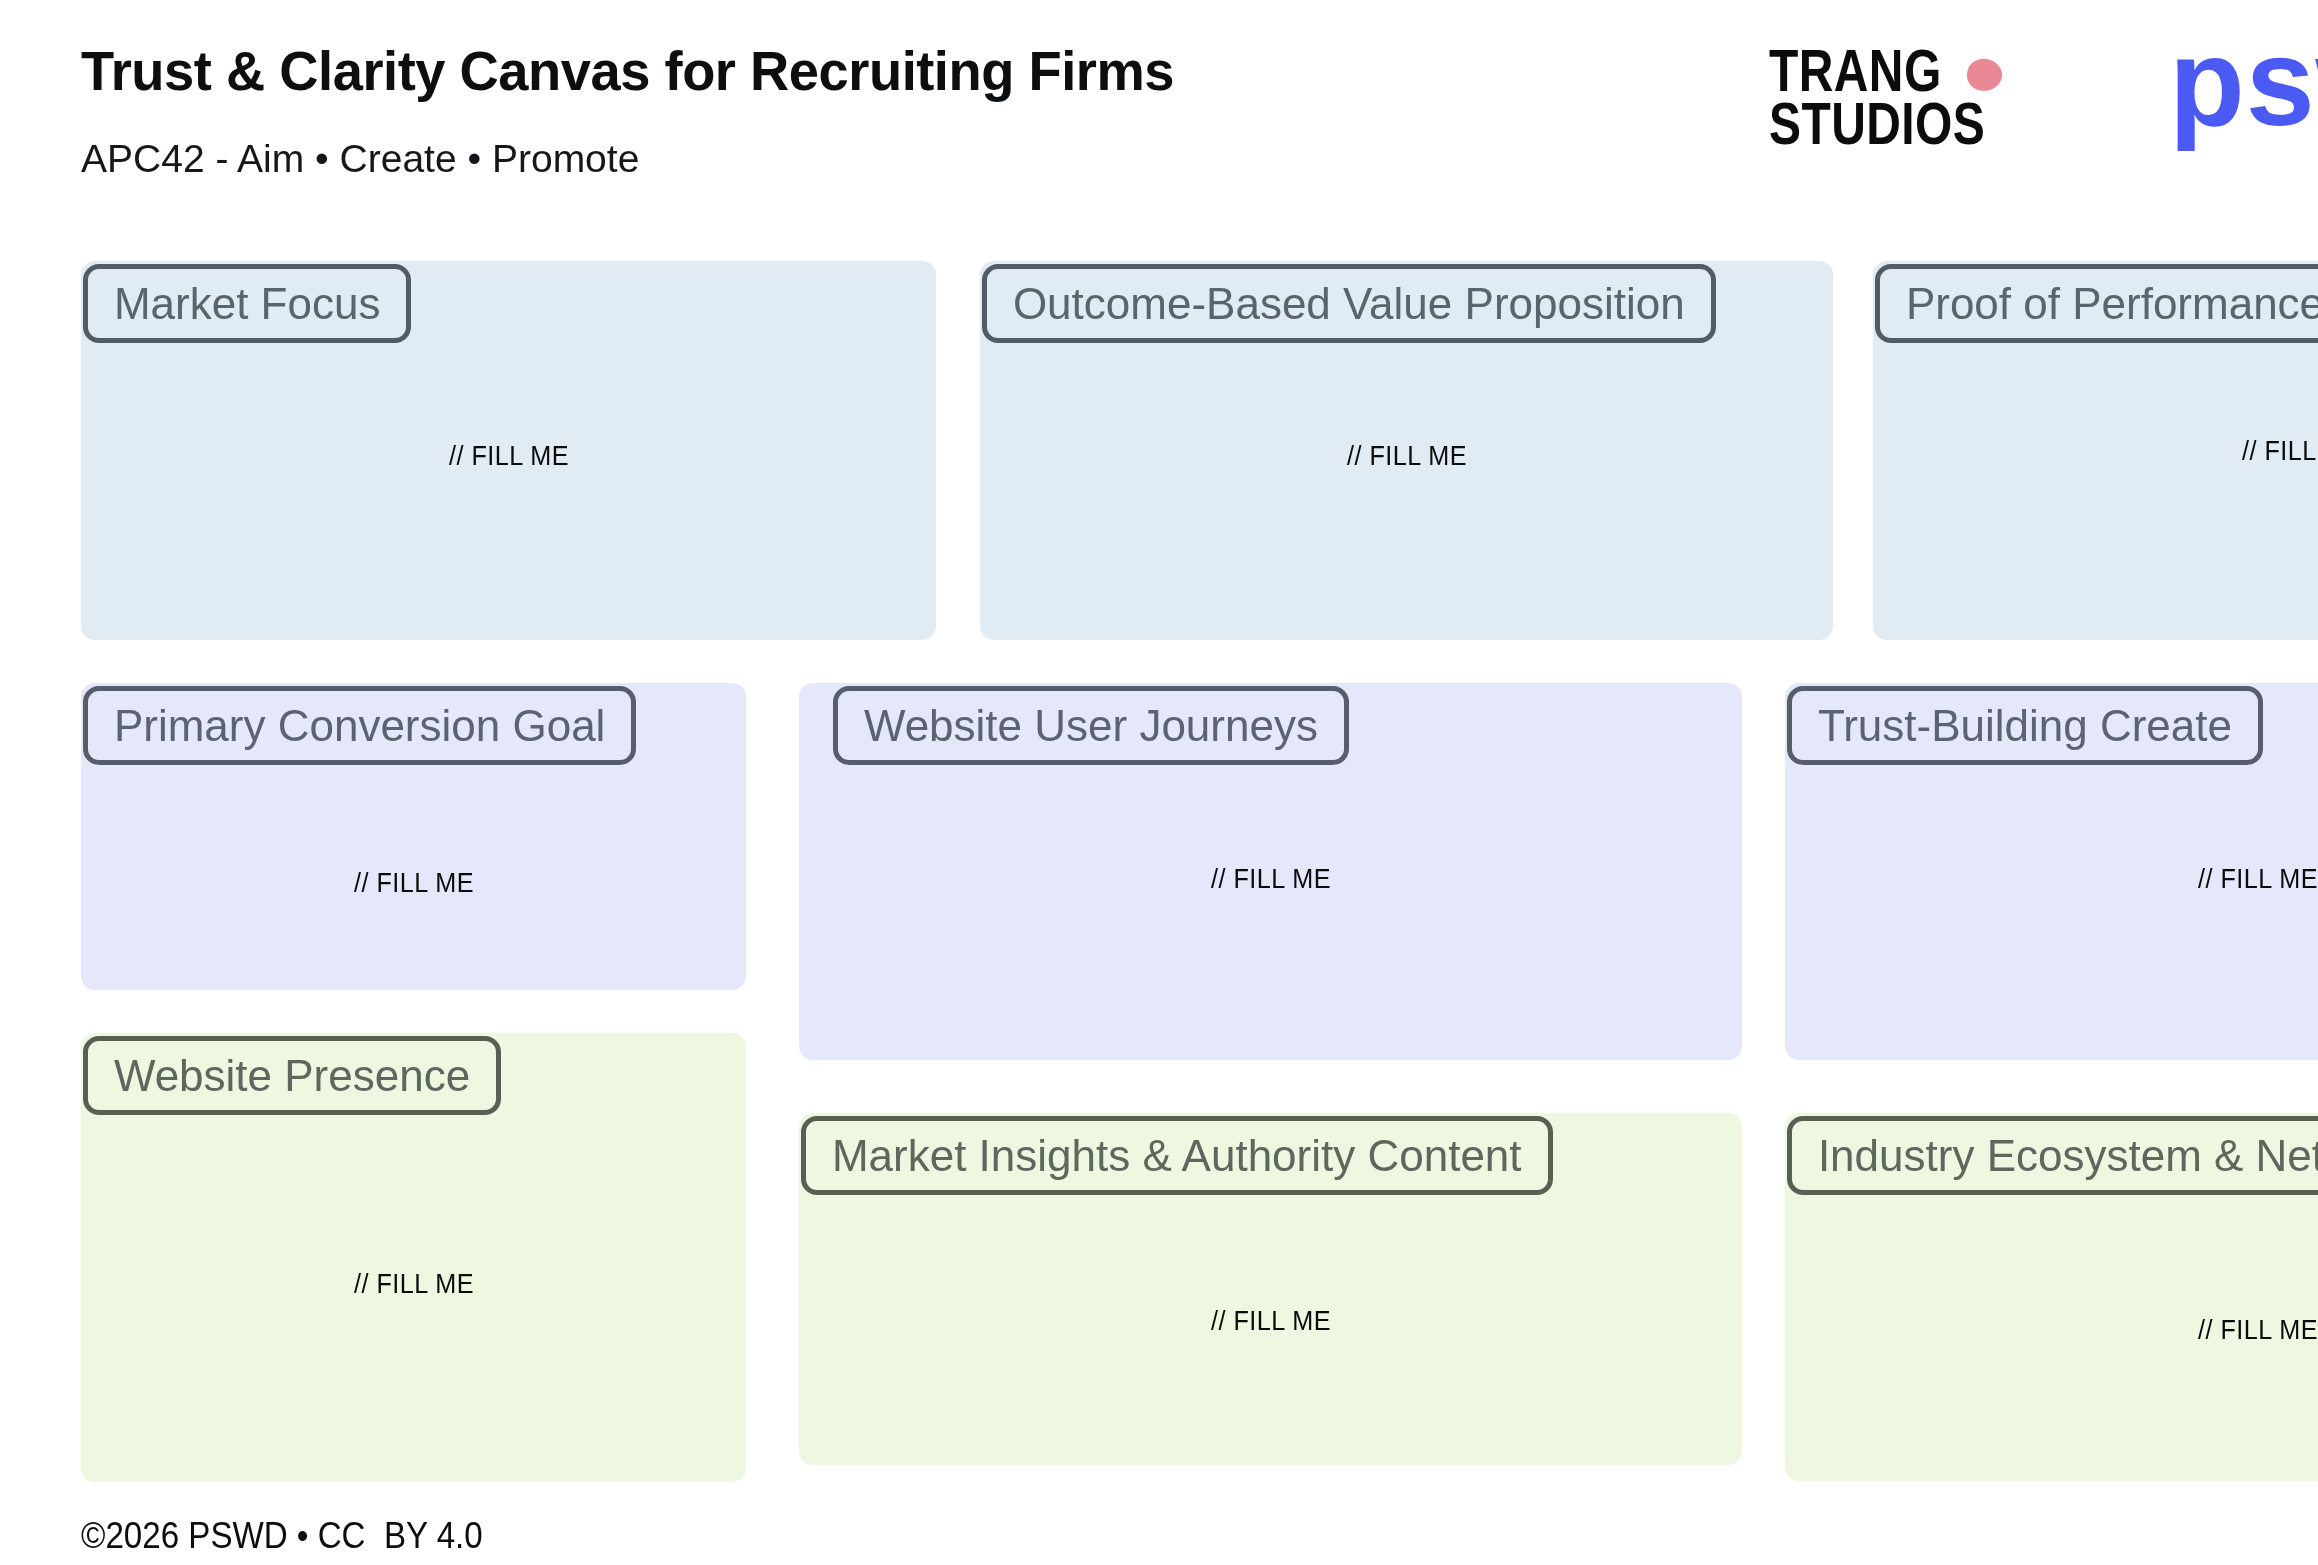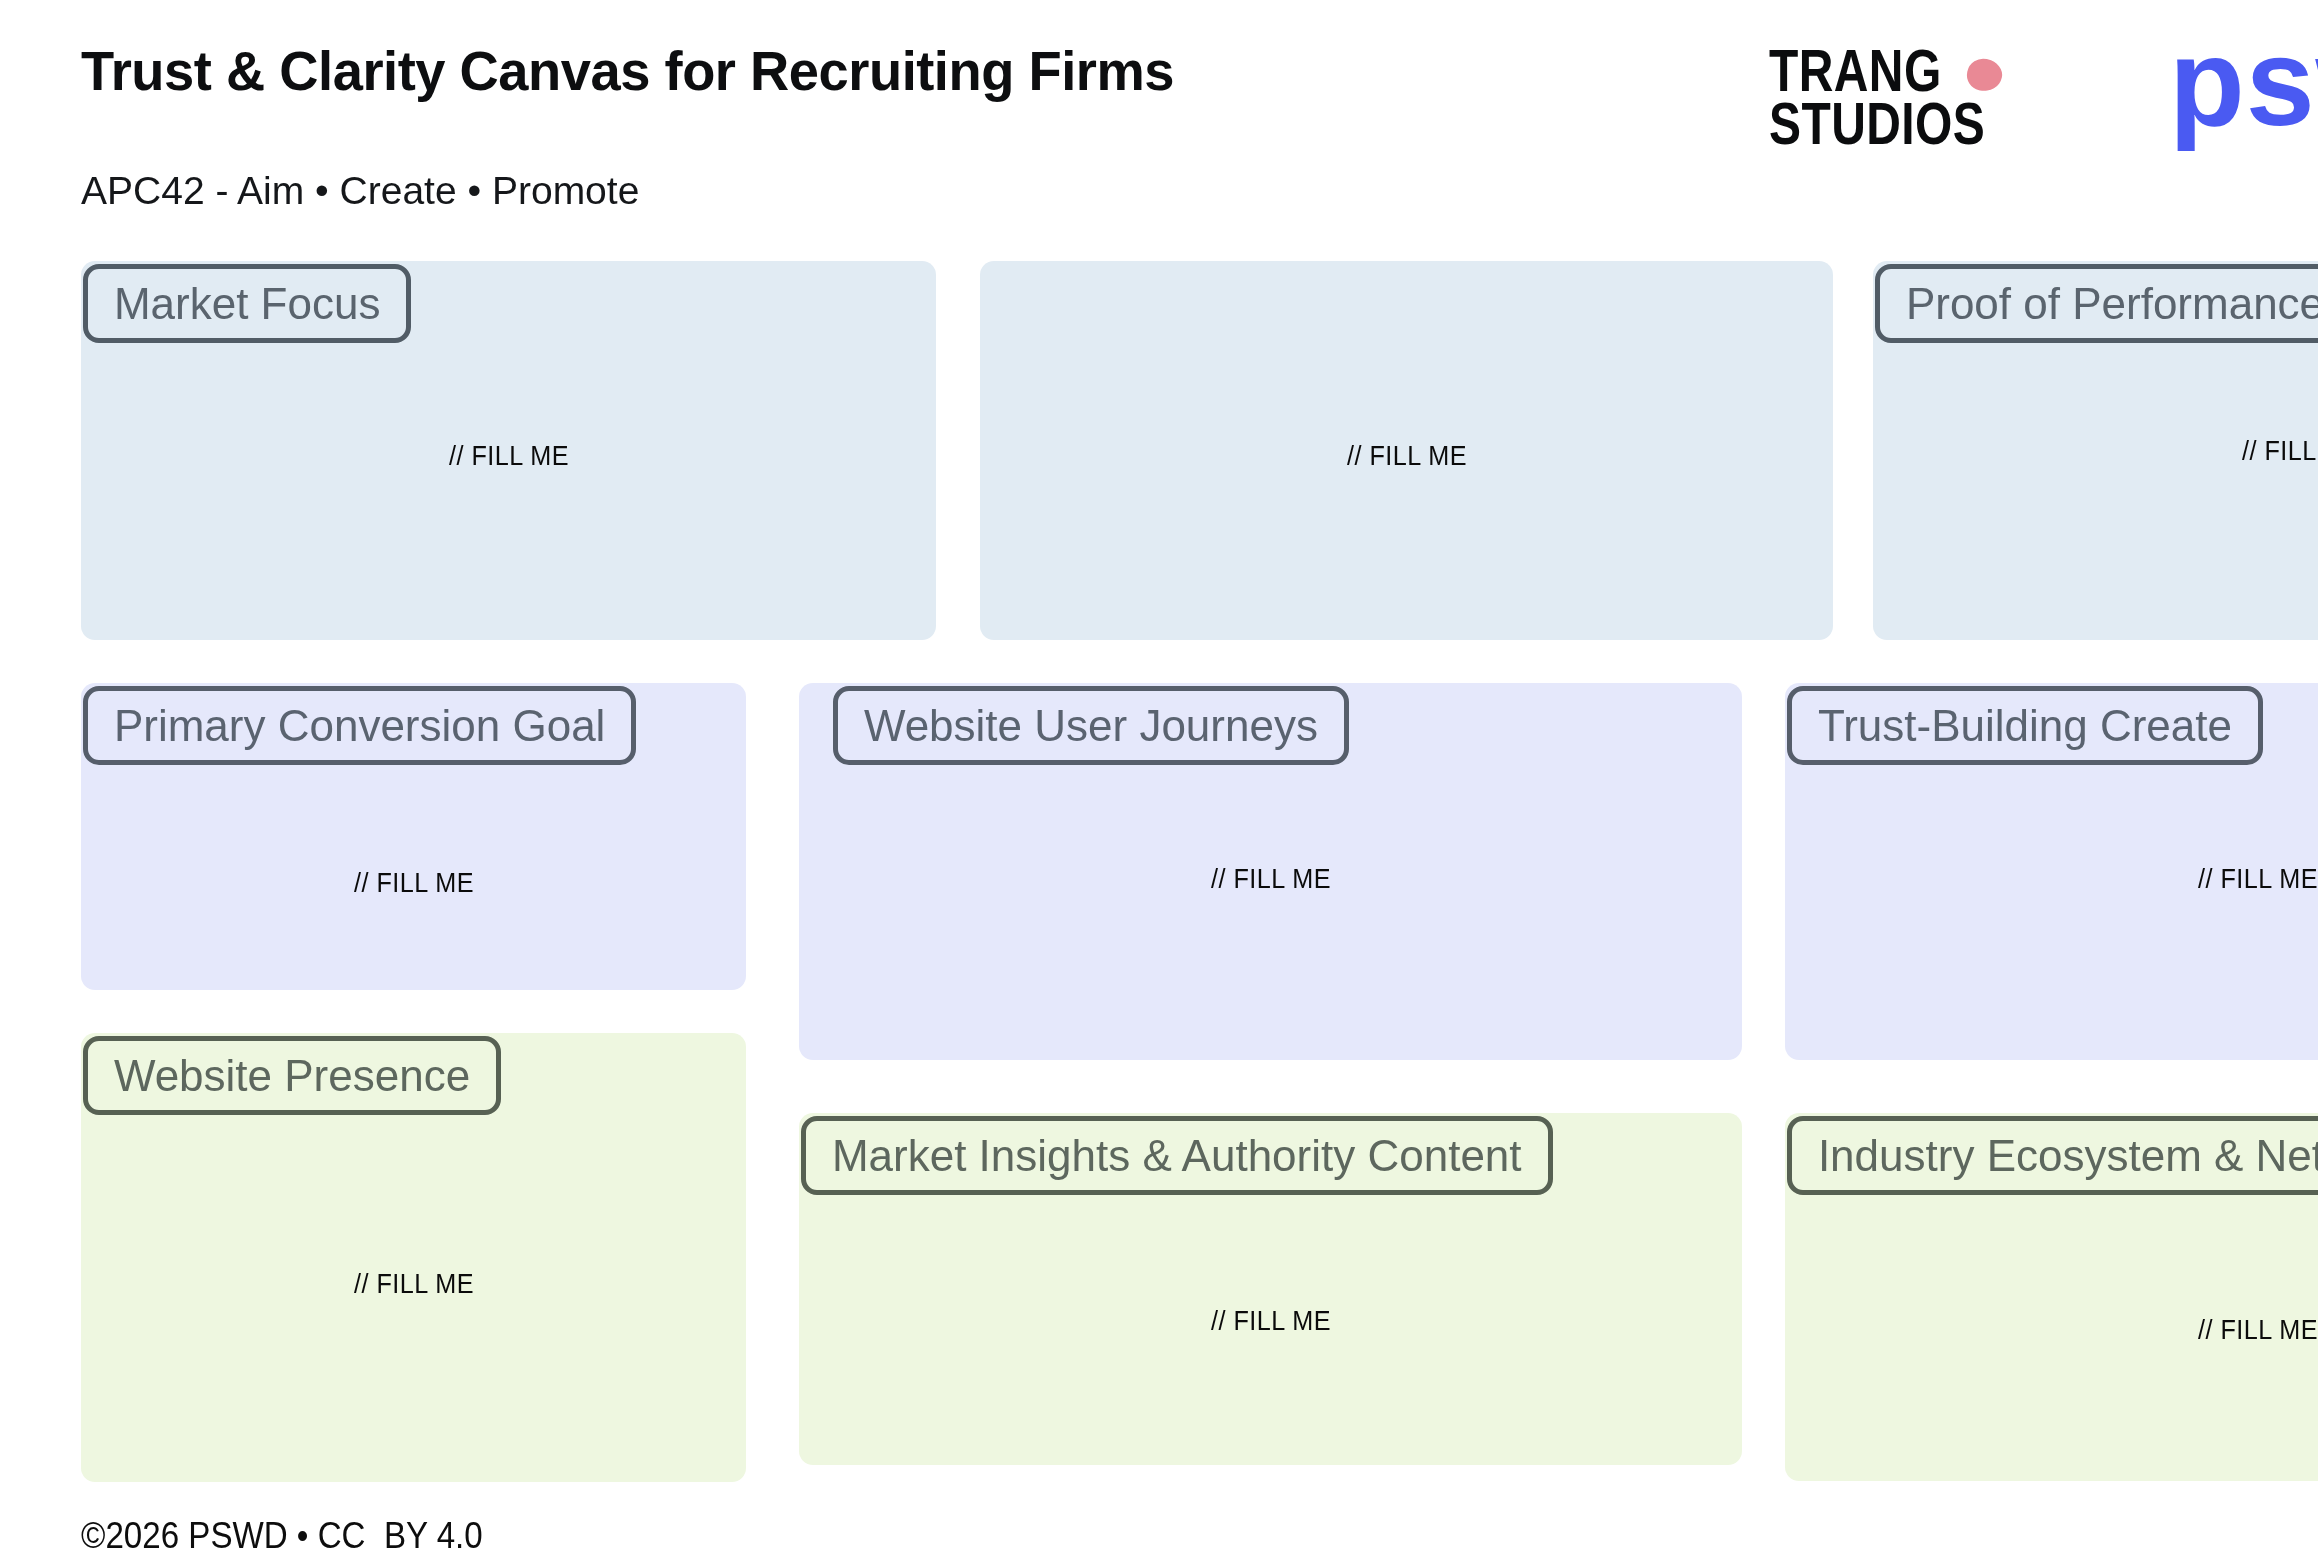--- a/index.html
+++ b/index.html
@@ -9,21 +9,21 @@
     -webkit-font-smoothing:antialiased;
   }
   
   .title{
     position:absolute;left:81px;top:38px;
     font-size:56px;font-weight:700;color:#0d0e10;letter-spacing:-0.5px;
     transform:scaleX(0.97);transform-origin:left top;white-space:nowrap;
   }
   .subtitle{
     position:absolute;left:81px;top:137px;
-    font-size:39px;font-weight:400;color:#15171a;white-space:nowrap;margin-top:32px;
+    font-size:39px;font-weight:400;color:#15171a;white-space:nowrap;
   }
   
   .trang{
     position:absolute;left:1769px;top:44px;
     font-size:60px;line-height:53px;font-weight:700;color:#0b0c0e;
     transform:scaleX(0.80);transform-origin:left top;letter-spacing:0.5px;
     white-space:nowrap;
   }
   .trang-dot{
     position:absolute;left:1967px;top:59px;width:35px;height:32px;
@@ -79,20 +79,21 @@
 <div class="trang-dot" style="background: rgb(233, 137, 149);"></div>
 
 <div class="pswd" style="color: rgb(74, 90, 242);">pswd</div>
 
 <div class="box b1" style="background: rgb(225, 235, 243);">
   <div class="badge" style="border-color: rgb(81, 92, 102); color: rgb(90, 100, 110);">Market Focus</div>
   <div class="fill ft515">// FILL ME</div>
 </div>
 
 <div class="box b2" style="background: rgb(225, 235, 243);">
+  <div class="badge" style="border-color: rgb(81, 92, 102); color: rgb(90, 100, 110);">Outcome-Based Value Proposition</div>
   <div class="fill ft515">// FILL ME</div>
 </div>
 
 <div class="box b3" style="background: rgb(225, 235, 243);">
   <div class="badge" style="border-color: rgb(81, 92, 102); color: rgb(90, 100, 110);">Proof of Performance</div>
   <div class="fill ft50">// FILL ME</div>
 </div>
 
 <div class="box b4" style="background: rgb(229, 232, 251);">
   <div class="badge" style="border-color: rgb(86, 94, 107); color: rgb(90, 99, 112);">Primary Conversion Goal</div>

